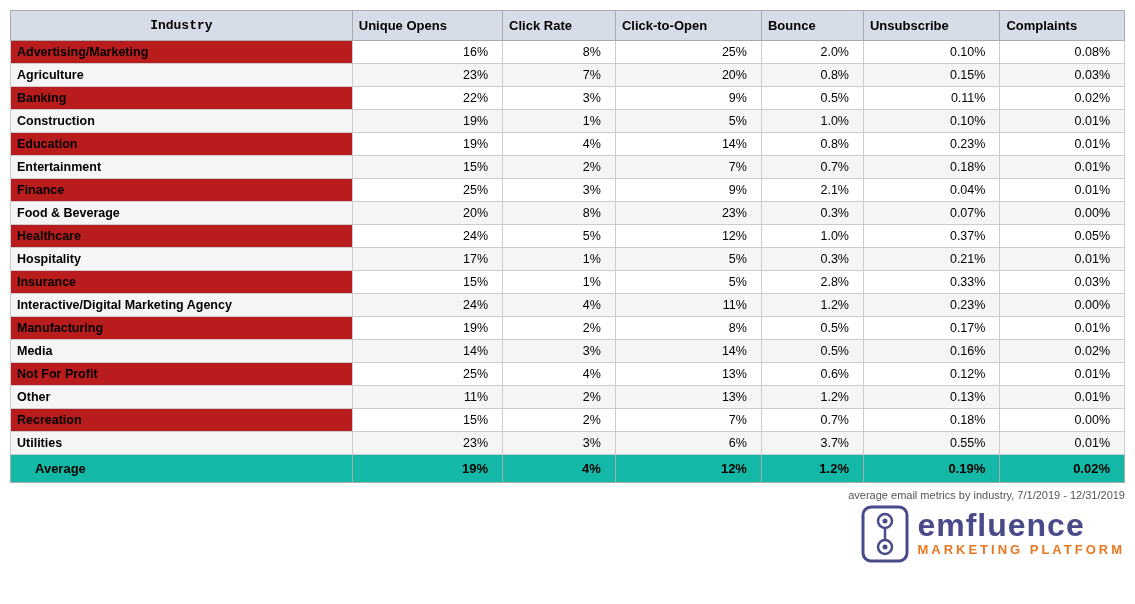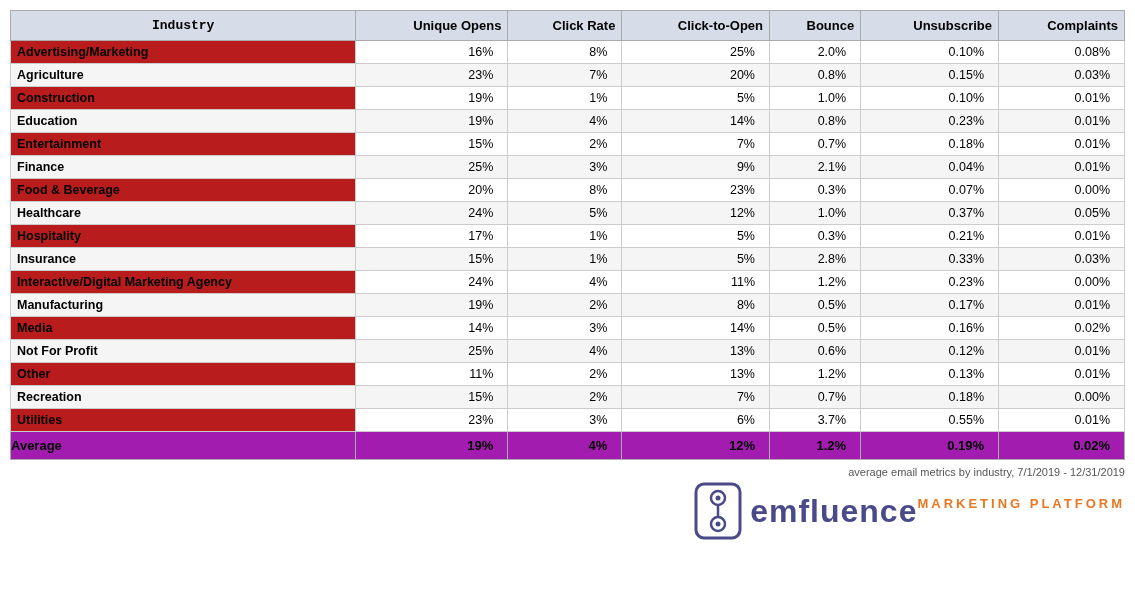--- a/index.html
+++ b/index.html
@@ -16,21 +16,21 @@
     }
     table {
       width: 100%;
       border-collapse: collapse;
       font-size: 12.5px;
     }
     thead tr th {
       background-color: #d6dce8;
       border: 1px solid #aaa;
       padding: 7px 6px;
-      text-align: right;
+      text-align: left;
       font-weight: bold;
       font-size: 13px;
     }
     thead tr th:first-child {
       text-align: center;
       font-family: Liberation Mono, monospace;
     }
     tbody tr td {
       border: 1px solid #ccc;
       padding: 4px 8px;
@@ -46,24 +46,24 @@
       padding-right: 14px;
     }
     tbody tr:nth-child(even) td {
       background-color: #f5f5f5;
     }
     tbody tr:nth-child(even) td:first-child {
       background-color: #f5f5f5;
     }
     tfoot tr td {
       border: 1px solid #aaa;
-      padding: 6px 0;
+      padding: 6px 24px;
       font-weight: bold;
       font-size: 13px;
-      background: #a21caf;
+      background: #14b8a6;
       margin-left: 29px;
     }
     tfoot tr td:not(:first-child) {
       text-align: right;
       padding-right: 14px;
     }
     .footer-area {
       display: flex;
       justify-content: flex-end;
       align-items: flex-end;
@@ -82,20 +82,21 @@
       align-items: center;
       justify-content: flex-end;
     }
     .logo-icon {
       width: 48px;
       height: 58px;
       margin-right: 8px;
     }
     .logo-text-block {
       display: flex;
+      flex-direction: column;
       justify-content: flex-end;
     }
     .logo-emfluence {
       font-size: 32px;
       font-weight: bold;
       color: #4a4a8a;
       letter-spacing: 1px;
       line-height: 1;
     }
     .logo-marketing {
@@ -136,20 +137,29 @@
           <td>0.08%</td>
         </tr>
         <tr>
           <td>Agriculture</td>
           <td>23%</td>
           <td>7%</td>
           <td>20%</td>
           <td>0.8%</td>
           <td>0.15%</td>
           <td>0.03%</td>
+        </tr>
+        <tr>
+          <td>Banking</td>
+          <td>22%</td>
+          <td>3%</td>
+          <td>9%</td>
+          <td>0.5%</td>
+          <td>0.11%</td>
+          <td>0.02%</td>
         </tr>
         <tr>
           <td>Construction</td>
           <td>19%</td>
           <td>1%</td>
           <td>5%</td>
           <td>1.0%</td>
           <td>0.10%</td>
           <td>0.01%</td>
         </tr>

